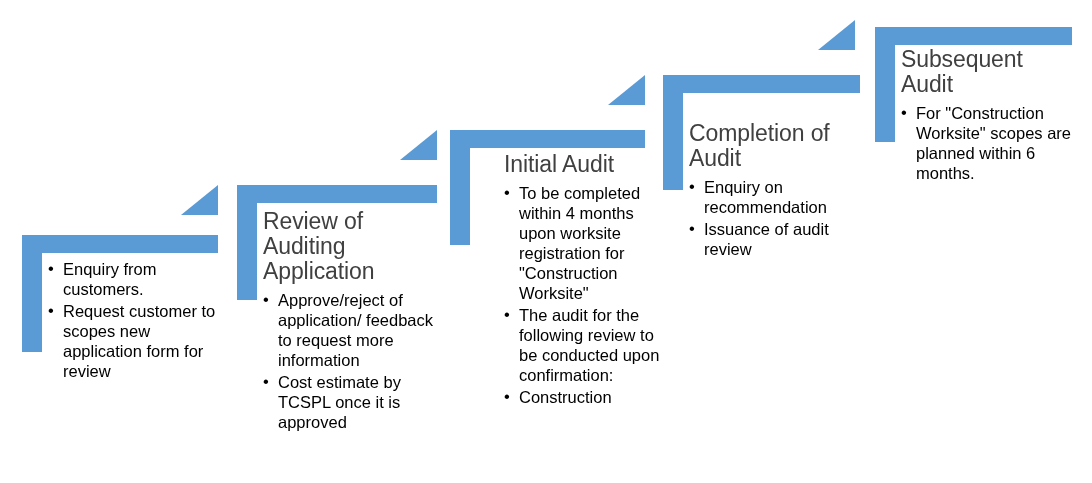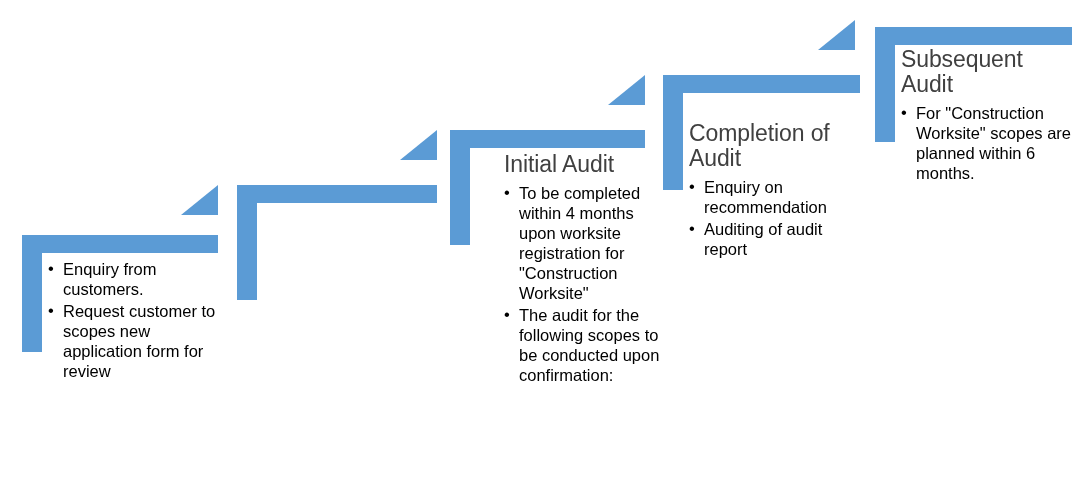--- a/index.html
+++ b/index.html
@@ -112,52 +112,60 @@
   </div>
 
   <div>
     <div class="riser-tri" style="left:181px; top:185px; border-width:30px 37px 0 0;"></div>
     <div class="riser-tread" style="left:181px; top:235px; width:37px;"></div>
   </div>
 
   <div class="step" style="left:237px; top:185px; width:200px; height:290px;">
     <div class="bar-top" style="width:200px;"></div>
     <div class="bar-left" style="height:115px;"></div>
+    <div class="content" style="left:26px; top:24px; width:180px;">
+      <div class="step-title">Review of Auditing Application</div>
+      <ul class="bullets">
+        <li>Approve/reject of application/ feedback to request more information</li>
+        <li>Cost estimate by TCSPL once it is approved</li>
+      </ul>
+    </div>
   </div>
 
   <div>
     <div class="riser-tri" style="left:400px; top:130px; border-width:30px 37px 0 0;"></div>
     <div class="riser-tread" style="left:400px; top:185px; width:37px;"></div>
   </div>
 
   <div class="step" style="left:450px; top:130px; width:190px; height:330px;">
     <div class="bar-top" style="width:190px;"></div>
     <div class="bar-left" style="height:115px;"></div>
     <div class="content" style="left:22px; top:22px; width:168px;margin-left:32px;">
       <div class="step-title">Initial Audit</div>
       <ul class="bullets">
         <li>To be completed within 4 months upon worksite registration for "Construction Worksite"</li>
-        <li>The audit for the following scopes to be conducted upon confirmation:</li>
+        <li>The audit for the following review to be conducted upon confirmation:</li>
+        <li>Construction</li>
       </ul>
     </div>
   </div>
 
   <div>
     <div class="riser-tri" style="left:608px; top:75px; border-width:30px 37px 0 0;"></div>
     <div class="riser-tread" style="left:608px; top:130px; width:37px;"></div>
   </div>
 
   <div class="step" style="left:663px; top:75px; width:197px; height:240px;">
     <div class="bar-top" style="width:197px;"></div>
     <div class="bar-left" style="height:115px;"></div>
     <div class="content" style="left:26px; top:22px; width:172px;margin-top:24px;">
       <div class="step-title">Completion of Audit</div>
       <ul class="bullets">
         <li>Enquiry on recommendation</li>
-        <li>Auditing of audit report</li>
+        <li>Issuance of audit review</li>
       </ul>
     </div>
   </div>
 
   <div>
     <div class="riser-tri" style="left:818px; top:20px; border-width:30px 37px 0 0;"></div>
     <div class="riser-tread" style="left:818px; top:75px; width:37px;"></div>
   </div>
 
   <div class="step" style="left:875px; top:27px; width:197px; height:220px;">

